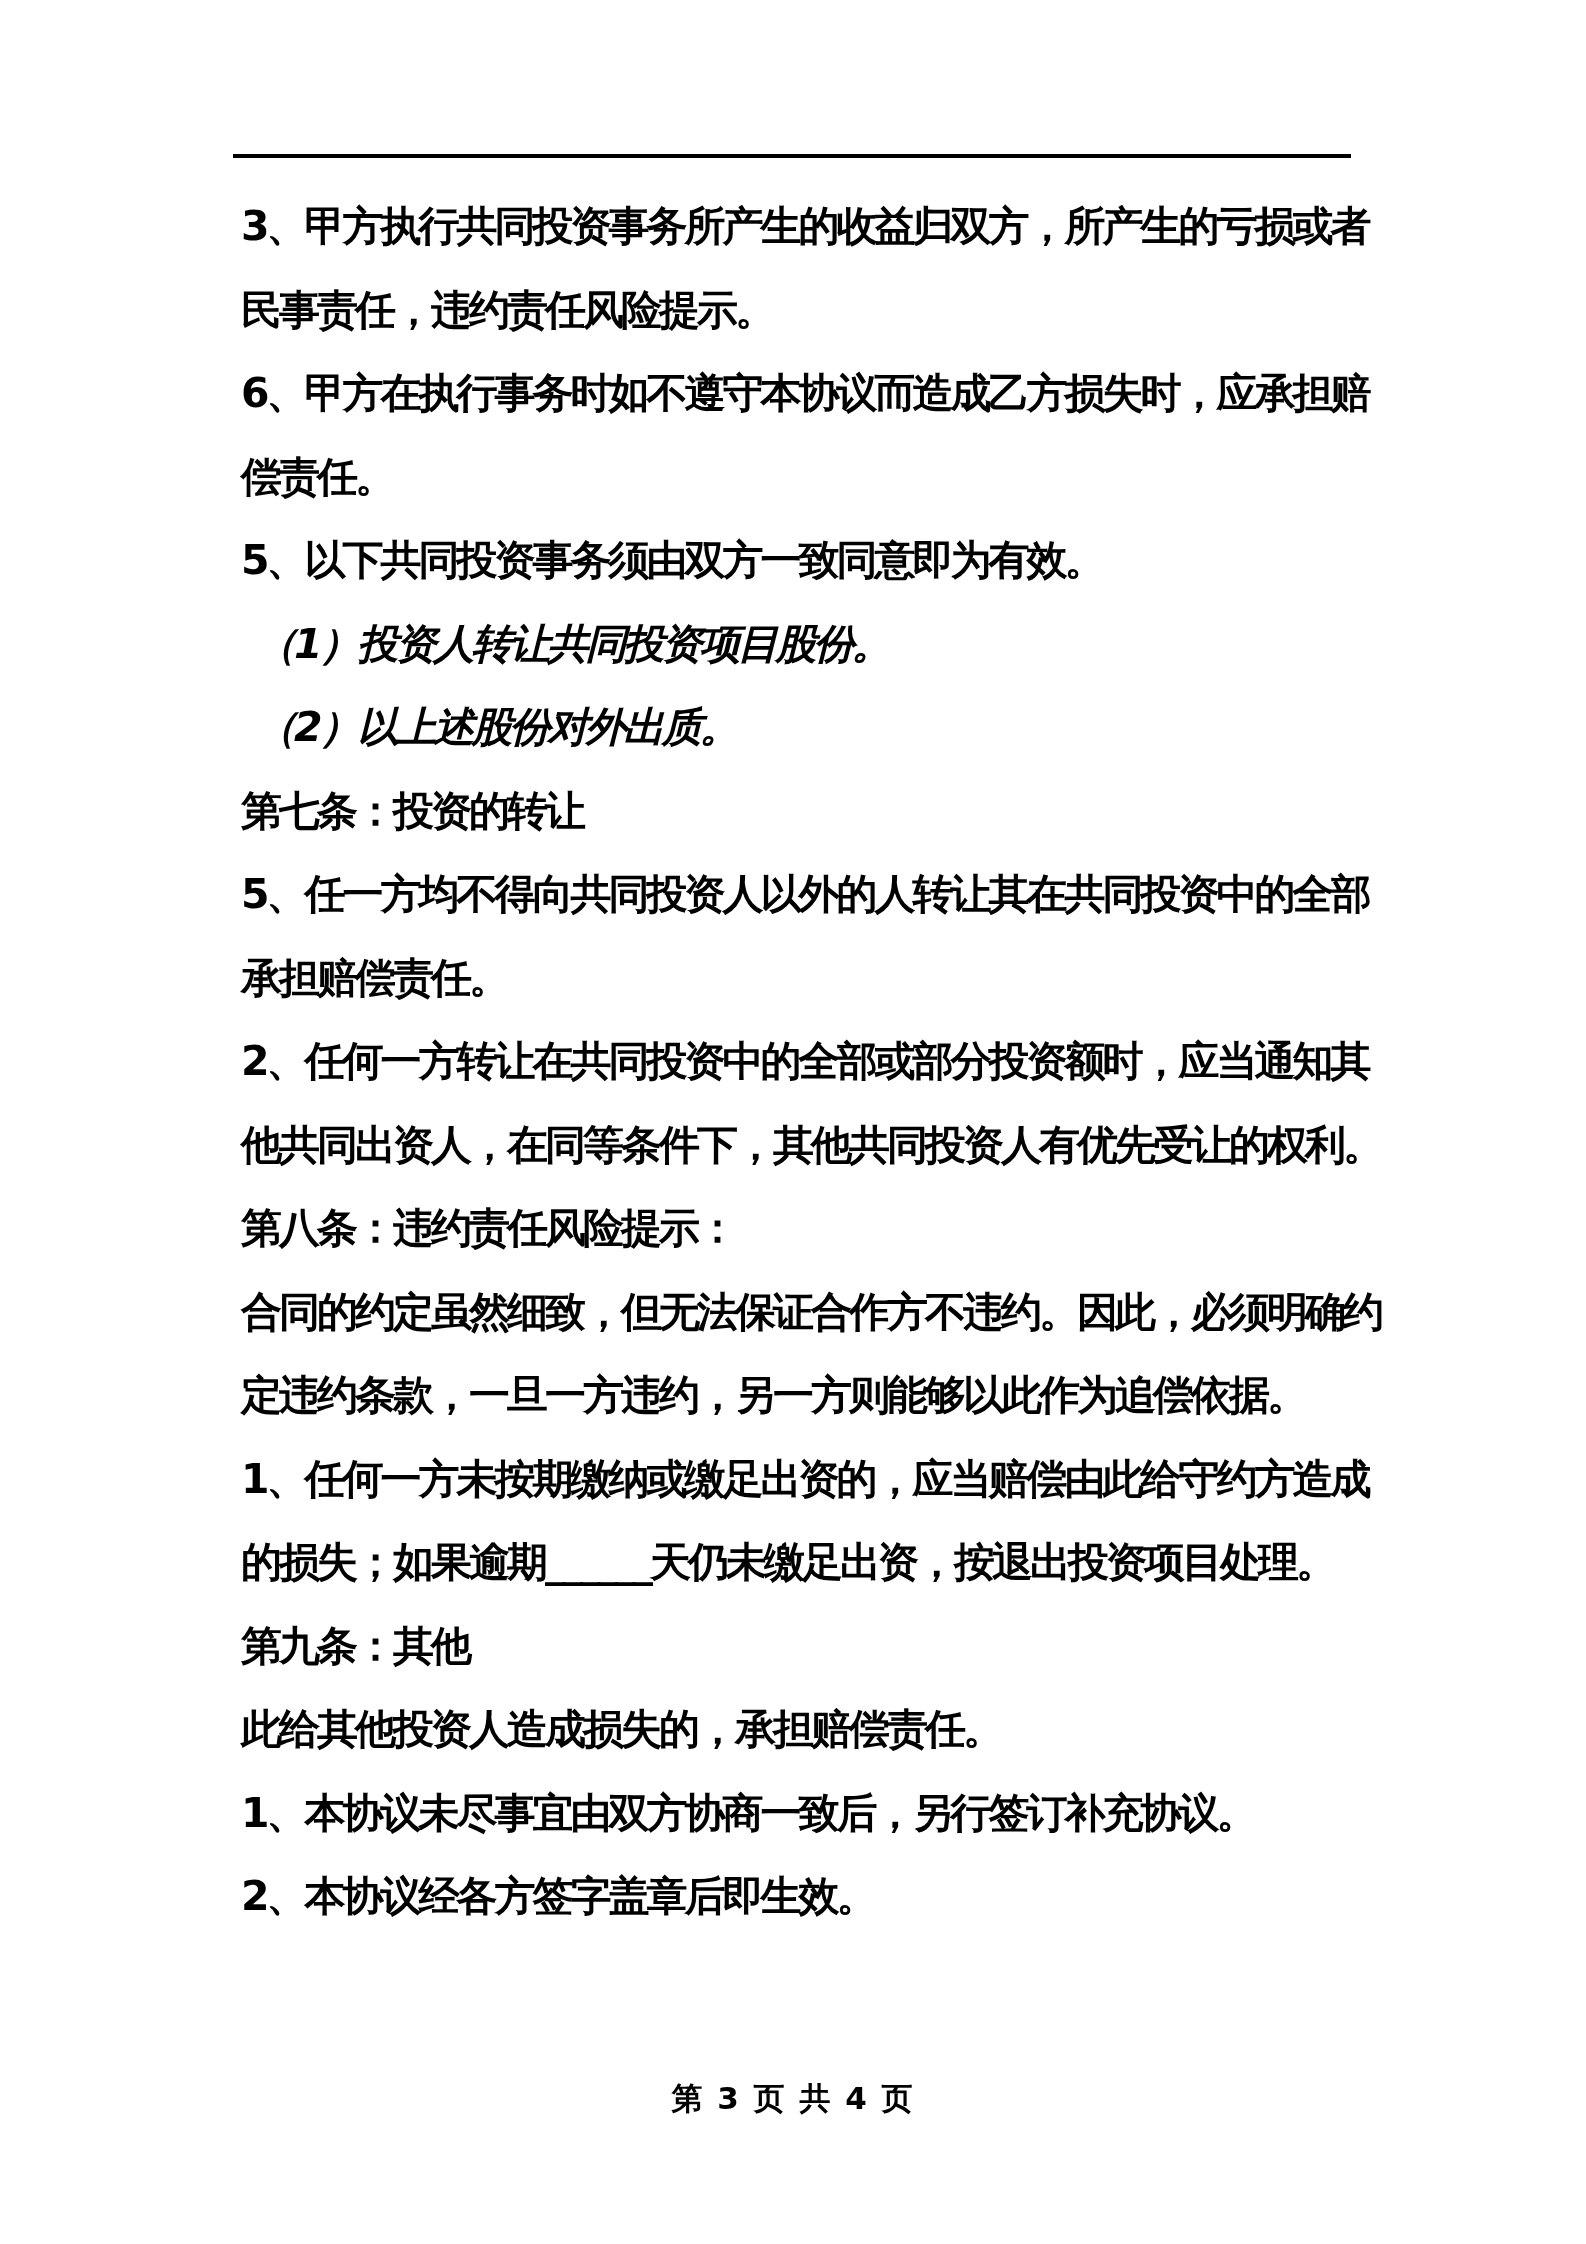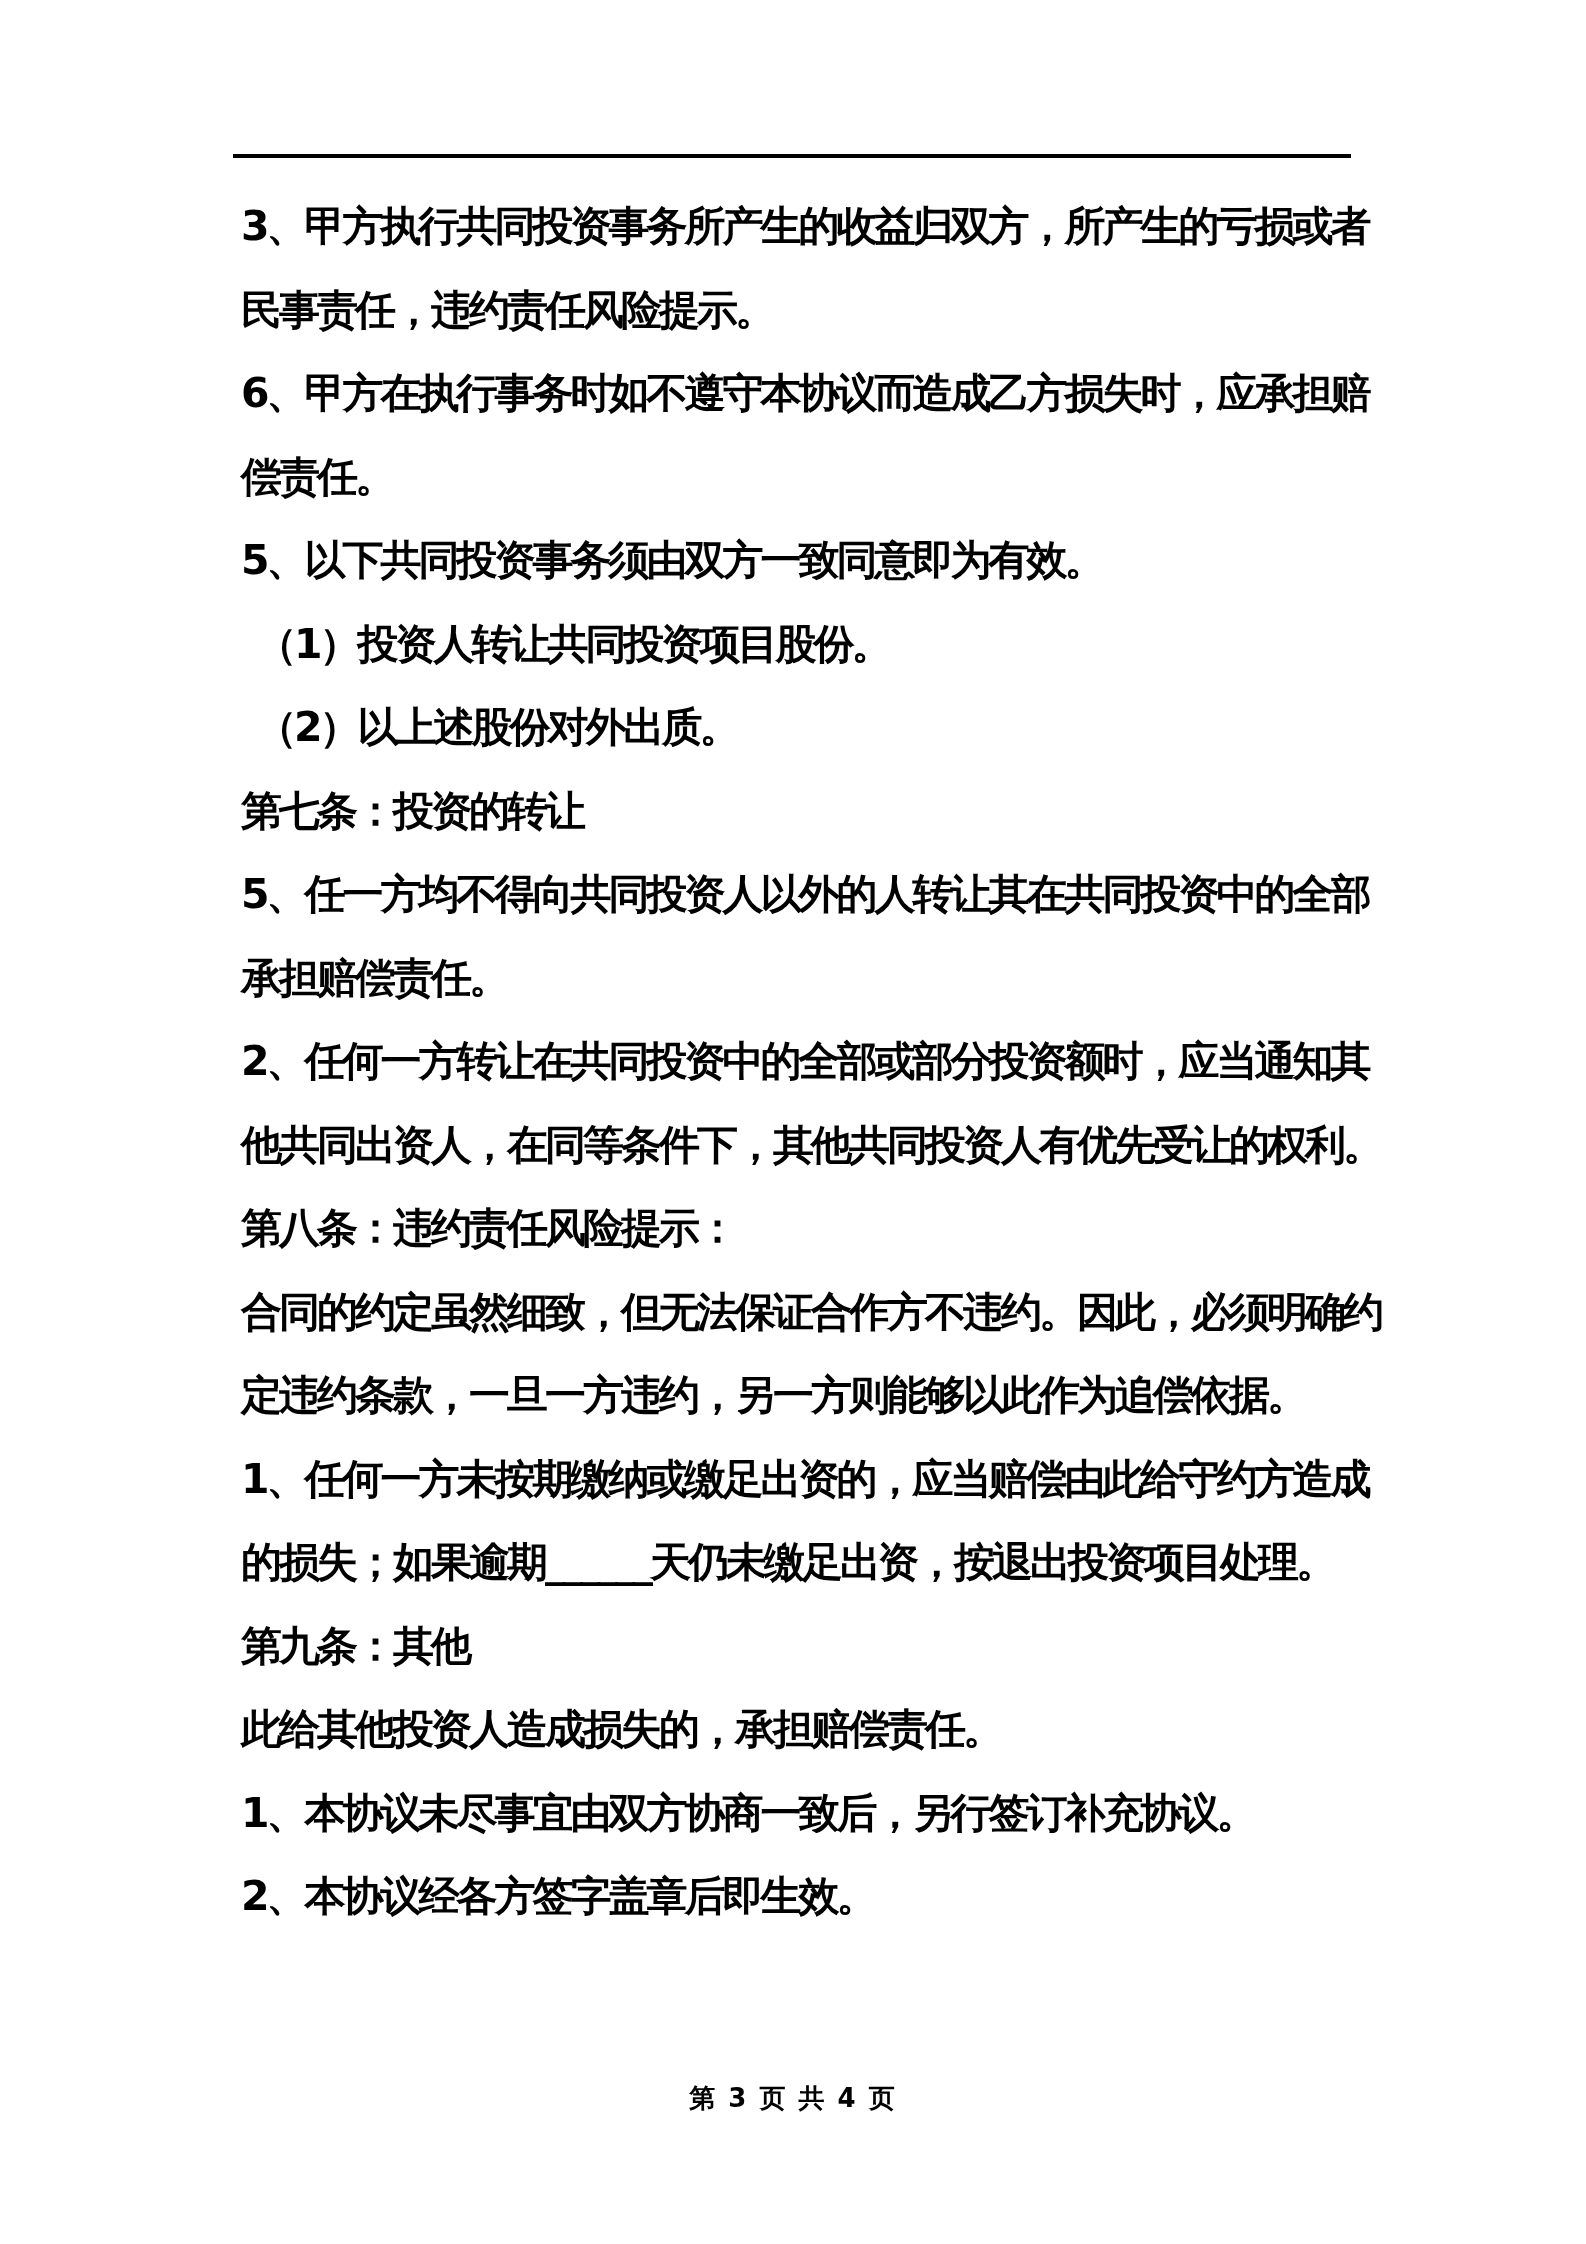--- a/index.html
+++ b/index.html
@@ -42,30 +42,31 @@
     height: 83.5px;
     line-height: 83.5px;
     font-size: 41px;
     font-weight: 700;
     letter-spacing: -3px;
     color: #000000;
     white-space: nowrap;
   }
   .line.indent {
     padding-left: 15px;
+    font-style: italic;
   }
   .page-footer {
     position: absolute;
     left: 0;
     top: 2078px;
     width: 1586px;
     text-align: center;
   }
   .page-footer span {
-    font-size: 26px;
+    font-size: 31px;
     line-height: 40px;
     font-weight: 700;
     letter-spacing: 2px;
     color: #000000;
   }
 </style>
 </head>
 <body>
 
 <div class="page">

